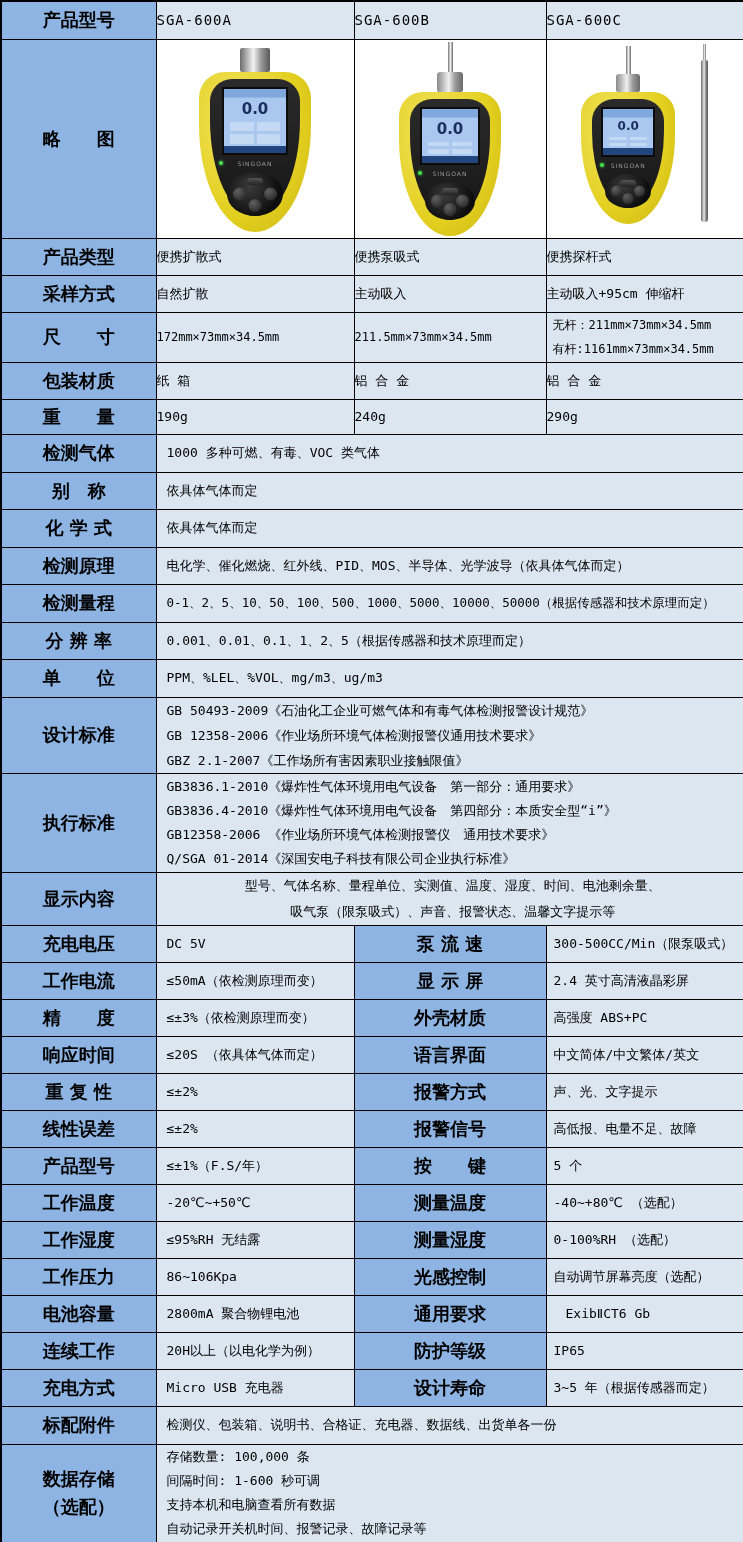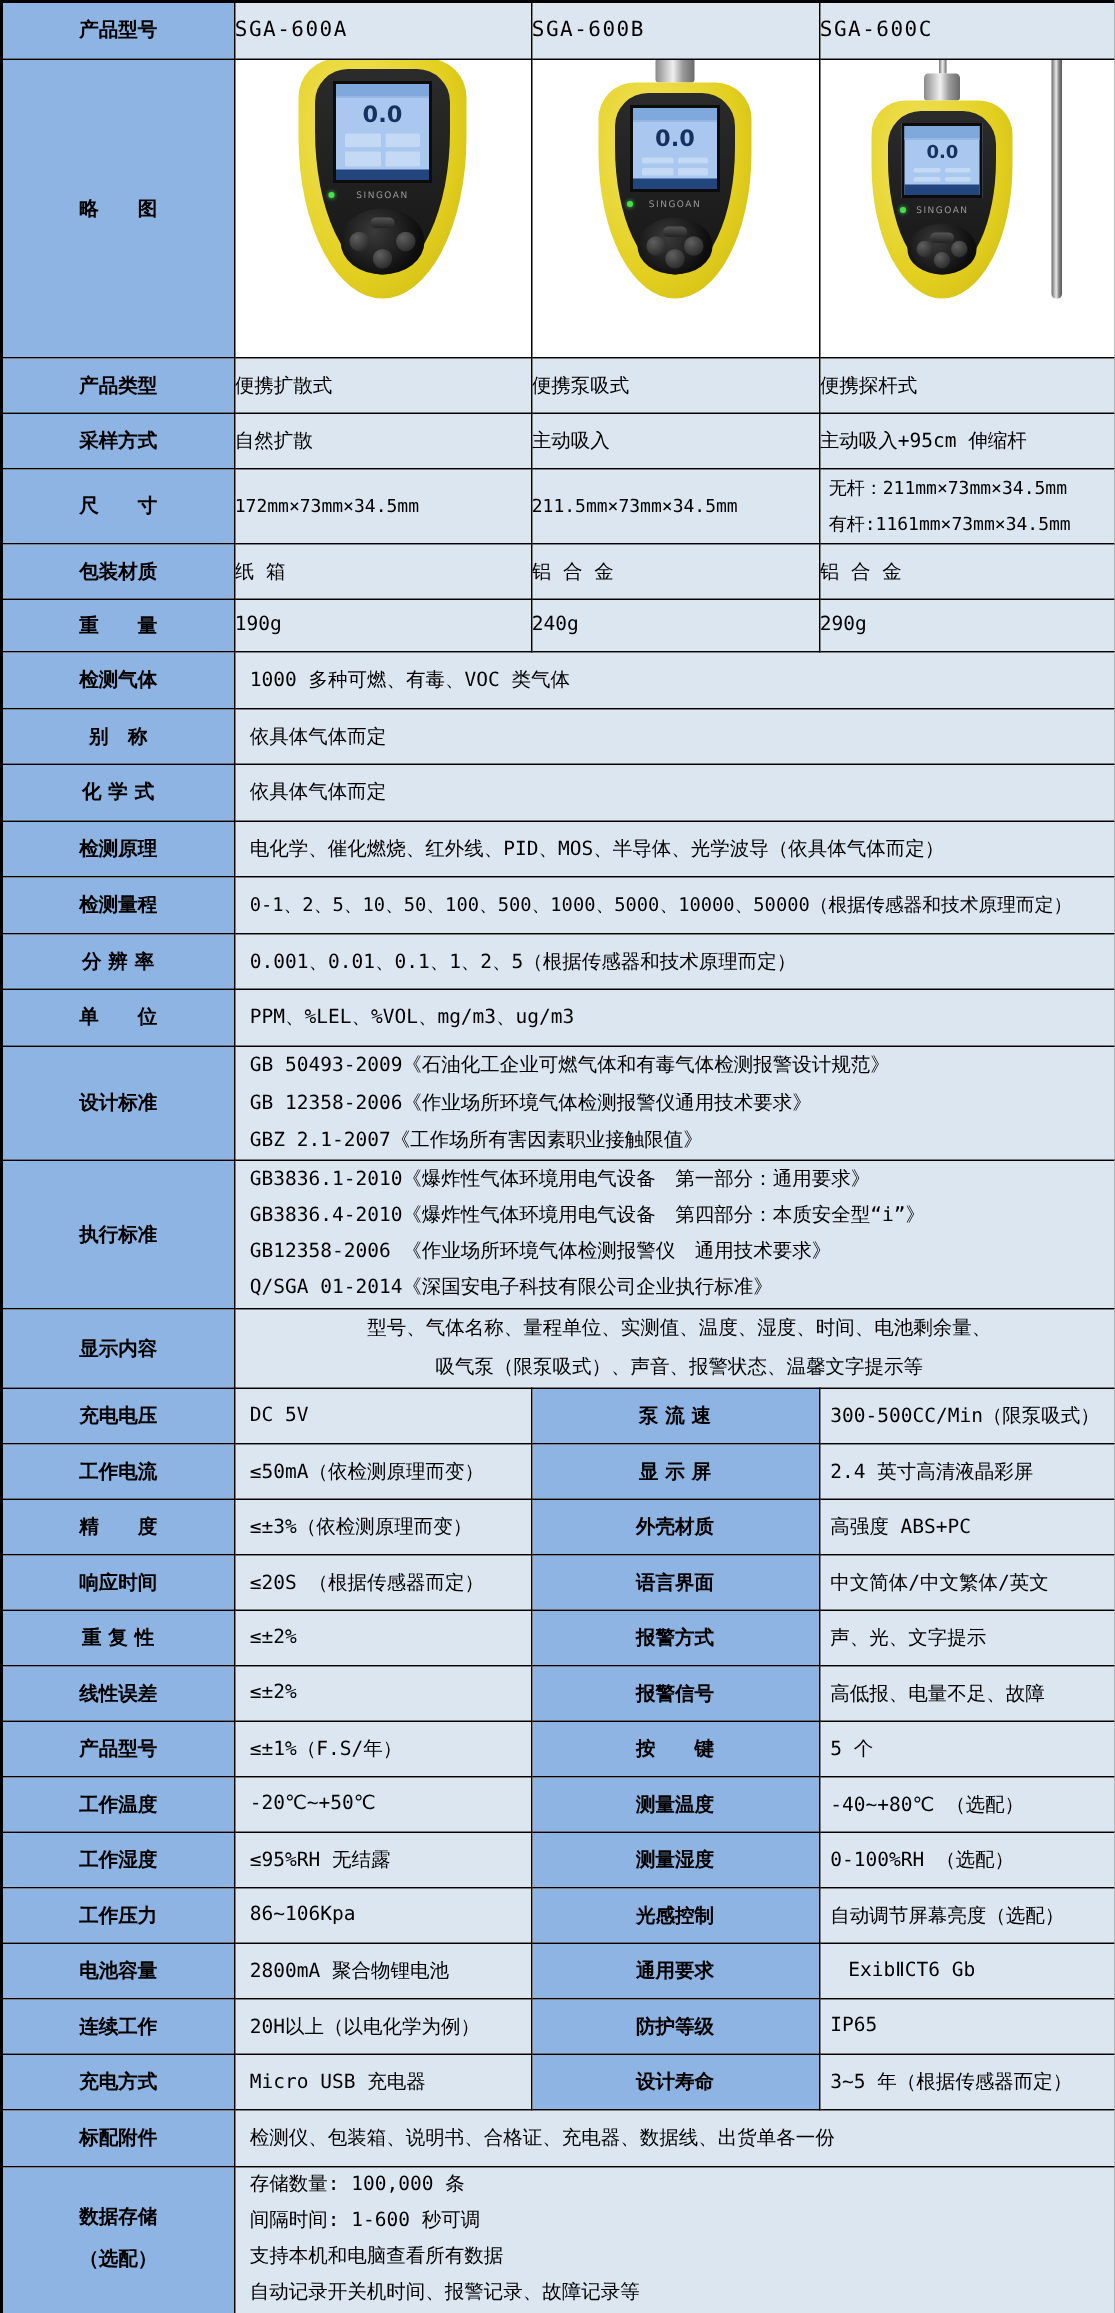--- a/index.html
+++ b/index.html
@@ -1,34 +1,34 @@
 <!DOCTYPE html>
 <html><head>
 <meta charset="utf-8">
 <style>
   html,body{margin:0;padding:0;background:#ffffff;}
   body{width:743px;font-family:"DejaVu Sans",sans-serif;color:#000;}
   table{border-collapse:collapse;width:743px;table-layout:fixed;border:2px solid #000;}
   td{border:1px solid #000;overflow:hidden;vertical-align:middle;padding:0;}
-  .lbl{background:#8DB4E2;font-weight:bold;font-size:13px;text-align:center;}
+  .lbl{background:#8DB4E2;font-weight:bold;font-size:18px;text-align:center;}
   .val{background:#DCE6F1;font-size:13px;font-family:"DejaVu Sans Mono","DejaVu Sans",sans-serif;}
   .c{}
   .l{text-align:left;padding-left:10px;padding-right:4px;}
   .pre{white-space:pre-line;}
   .lh25{line-height:25px;}
   .lh24{line-height:24px;}
   .lh26{line-height:26px;text-align:center;}
   .model{font-size:14px;letter-spacing:1px;}
   .img-cell{background:#ffffff;vertical-align:top;}
   
   .rh38{height:38px}.rh199{height:199px}.rh37{height:37px}.rh50{height:50px}
   .rh35{height:35px}.rh76{height:76px}.rh99{height:99px}.rh52{height:52px}
 
   
-  .imgwrap{display:flex;justify-content:center;align-items:flex-end;height:159px;}
+  .imgwrap{display:flex;justify-content:center;align-items:flex-start;height:159px;}
   .device{display:flex;flex-direction:column;align-items:center;}
   .devA{margin-top:8px}
   .devB{margin-top:2px}
   .devC{margin-top:6px}
   .cap{width:30px;height:24px;background:linear-gradient(90deg,#6e6e6e,#f2f2f2 45%,#9a9a9a 70%,#585858);border-radius:2px;}
   .probe{display:flex;flex-direction:column;align-items:center}
   .prod{width:5px;background:linear-gradient(90deg,#777,#eee,#666);}
   .devB .prod{height:30px}
   .devC .prod{height:28px}
   .pcollar{background:linear-gradient(90deg,#8a8a8a,#f0f0f0 45%,#9a9a9a 70%,#6a6a6a);border-radius:3px 3px 2px 2px;}
@@ -292,21 +292,21 @@
     <td class="val l" style="padding-left:7px">2.4 英寸高清液晶彩屏</td>
   </tr>
   <tr class="rh37">
     <td class="lbl">精　　度</td>
     <td class="val l">≤±3%（依检测原理而变）</td>
     <td class="lbl">外壳材质</td>
     <td class="val l" style="padding-left:7px">高强度 ABS+PC</td>
   </tr>
   <tr class="rh37">
     <td class="lbl">响应时间</td>
-    <td class="val l">≤20S （根据传感器而定）</td>
+    <td class="val l">≤20S （依具体气体而定）</td>
     <td class="lbl">语言界面</td>
     <td class="val l" style="padding-left:7px">中文简体/中文繁体/英文</td>
   </tr>
   <tr class="rh37">
     <td class="lbl">重 复 性</td>
     <td class="val l">≤±2%</td>
     <td class="lbl">报警方式</td>
     <td class="val l" style="padding-left:7px">声、光、文字提示</td>
   </tr>
   <tr class="rh37">

